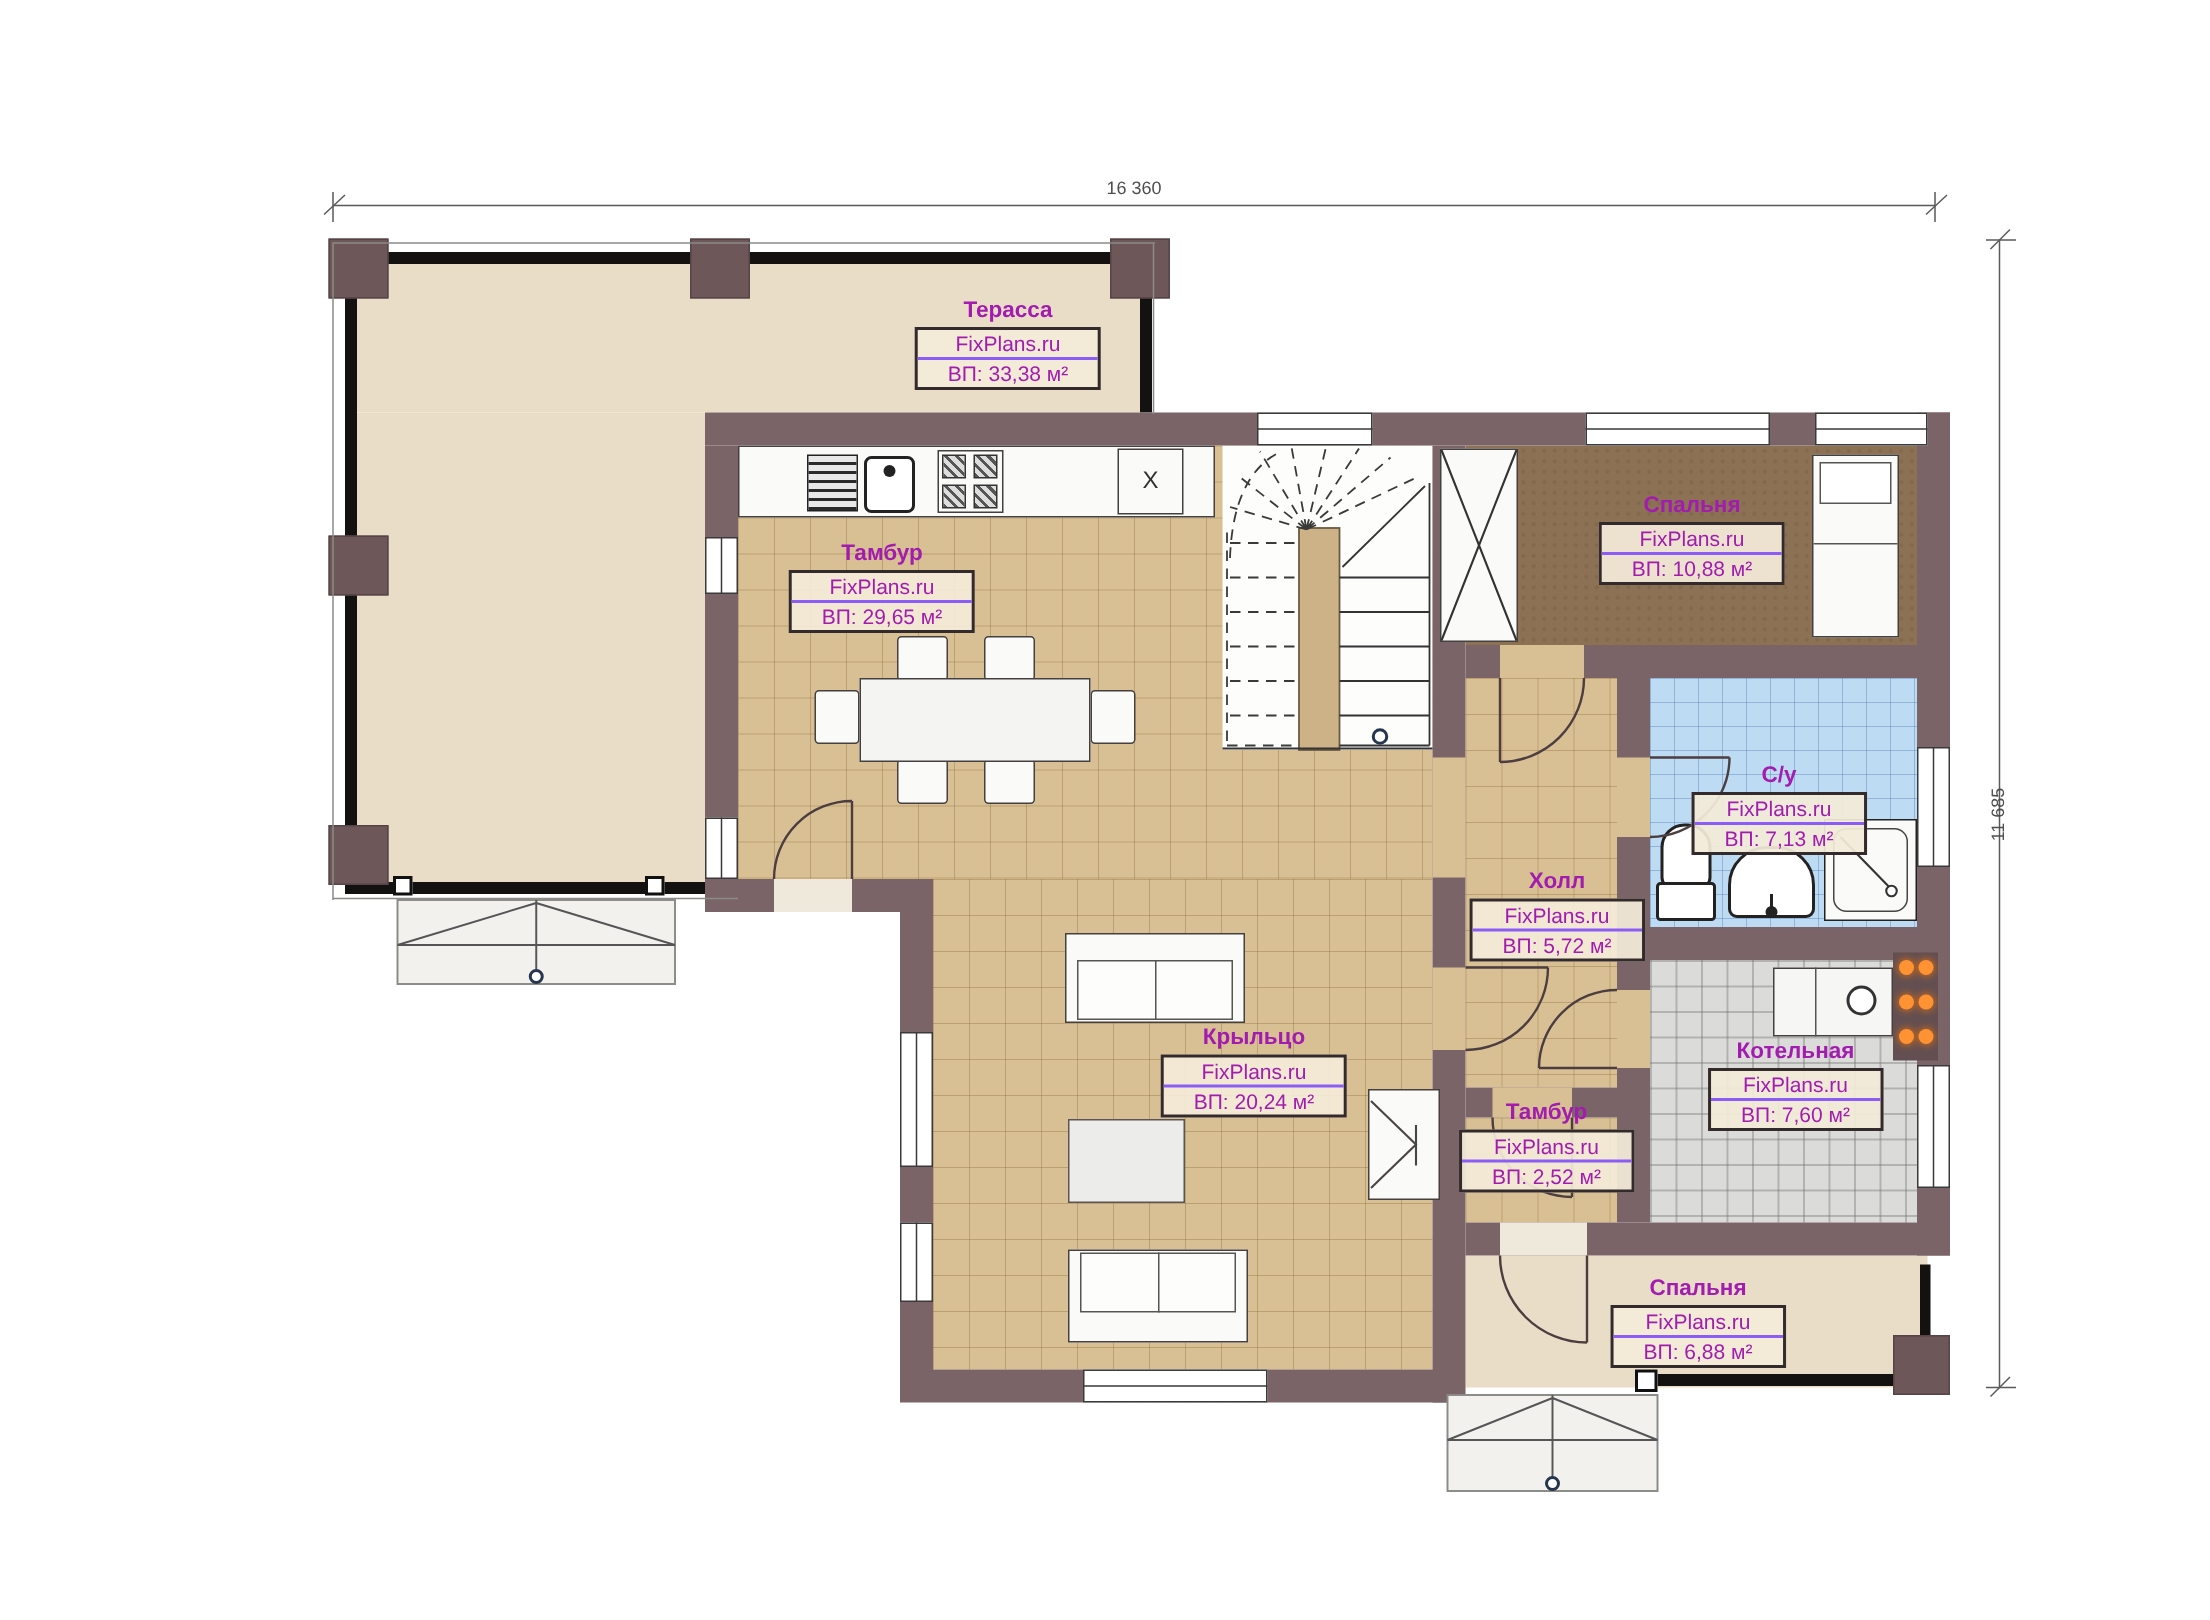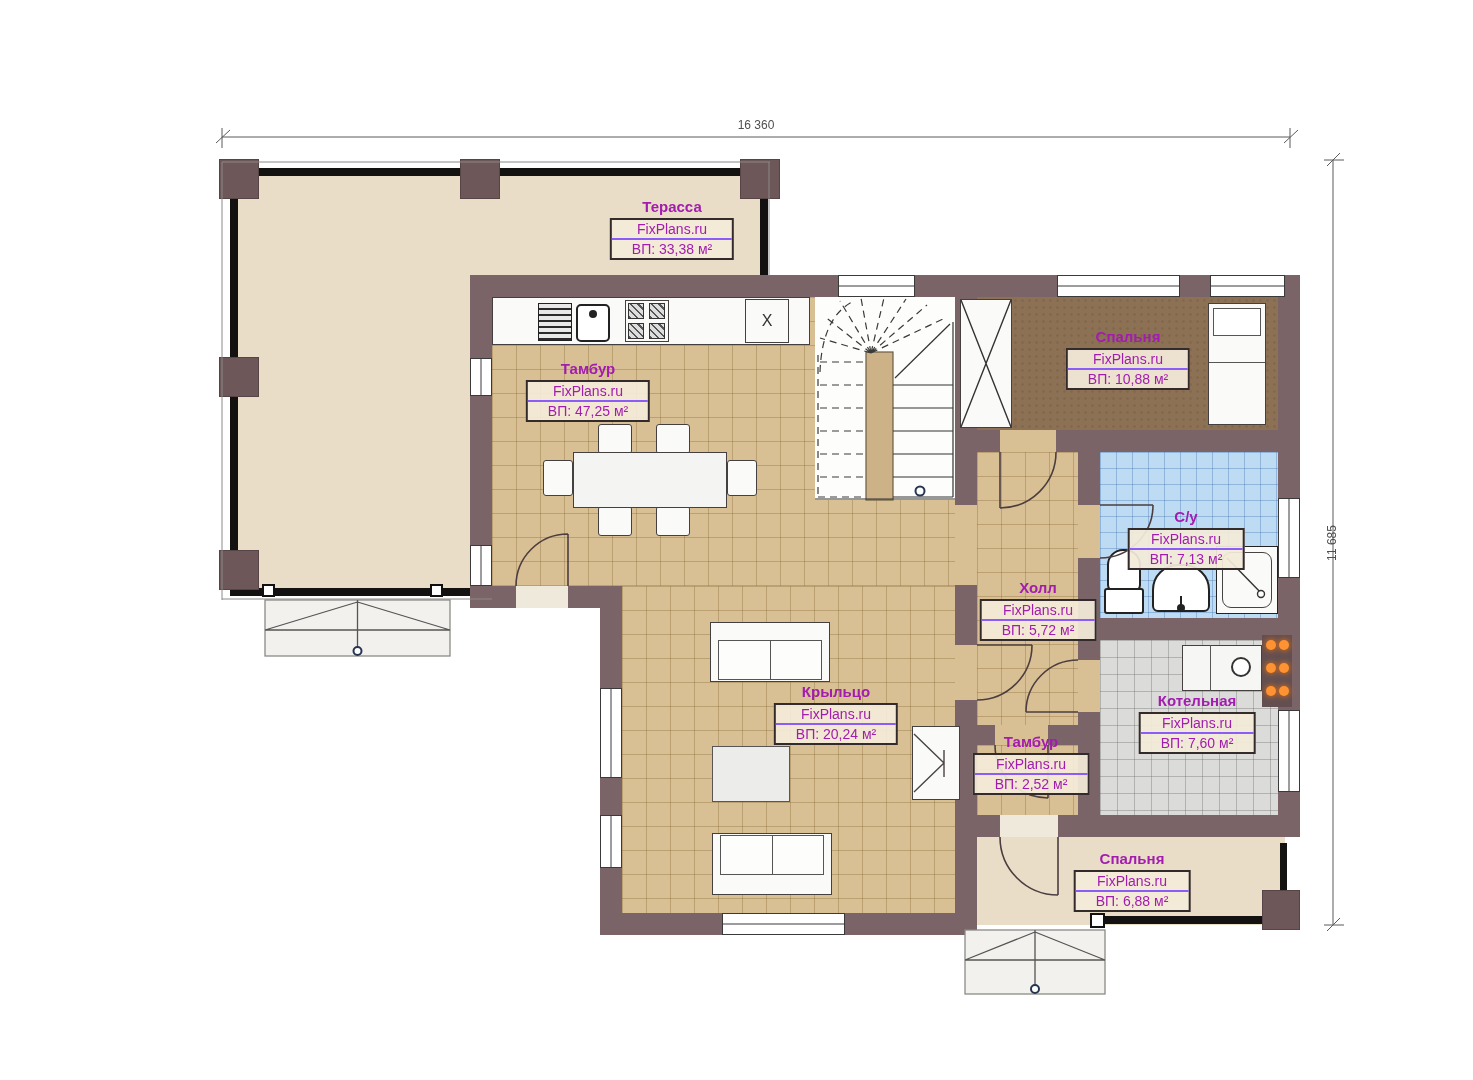--- a/index.html
+++ b/index.html
@@ -230,21 +230,21 @@
     <div>Терасса</div>
     <div class="label-box">
       <div class="label-brand">FixPlans.ru</div>
       <div class="label-area">ВП: 33,38 м²</div>
     </div>
   </div>
   <div class="room-label" style="left:588px;top:360px;">
     <div>Тамбур</div>
     <div class="label-box">
       <div class="label-brand">FixPlans.ru</div>
-      <div class="label-area">ВП: 47,25 м²</div>
+      <div class="label-area">ВП: 29,65 м²</div>
     </div>
   </div>
   <div class="room-label" style="left:1128px;top:328px;">
     <div>Спальня</div>
     <div class="label-box">
       <div class="label-brand">FixPlans.ru</div>
       <div class="label-area">ВП: 10,88 м²</div>
     </div>
   </div>
   <div class="room-label" style="left:1186px;top:508px;">

